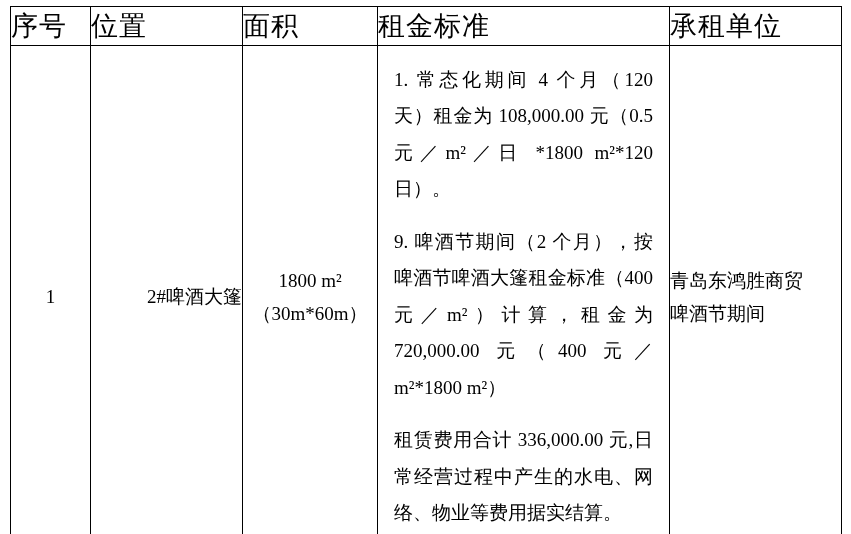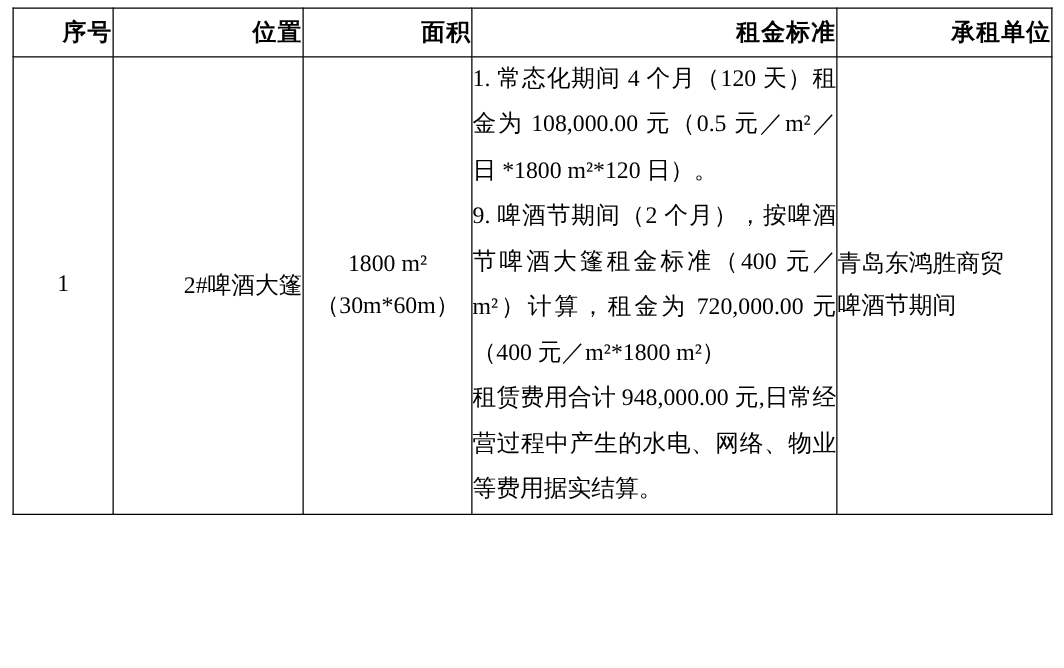--- a/index.html
+++ b/index.html
@@ -28,23 +28,23 @@
     margin: 0 auto;
   }
   table.lease-table td,
   table.lease-table th {
     border: 1px solid #000000;
     vertical-align: middle;
     padding: 0;
   }
   thead th {
     height: 38px;
-    font-size: 19px;
-    font-weight: bold;
-    text-align: right;
+    font-size: 27px;
+    font-weight: normal;
+    text-align: left;
     letter-spacing: 1px;
   }
   .col-seq   { width: 80px; }
   .col-loc   { width: 152px; }
   .col-area  { width: 135px; }
   .col-rent  { width: 292px; }
   .col-unit  { width: 172px; }
 
   td.cell-seq {
     text-align: center;
@@ -71,21 +71,21 @@
 
   td.cell-rent {
     vertical-align: top;
     padding: 10px 12px 12px 12px;
   }
   .rent-para {
     font-size: 19px;
     line-height: 1.92;
     text-align: justify;
     text-justify: inter-ideograph;
-    margin: 0;
+    margin: 16px;
   }
 </style>
 </head>
 <body>
 
 <div class="page">
   <table class="lease-table">
     <colgroup>
       <col class="col-seq">
       <col class="col-loc">
@@ -106,21 +106,21 @@
       <tr>
         <td class="cell-seq">1</td>
         <td class="cell-loc">2#啤酒大篷</td>
         <td class="cell-area">
           <span class="area-line">1800 m²</span>
           <span class="area-line">（30m*60m）</span>
         </td>
         <td class="cell-rent">
           <p class="rent-para">1. 常态化期间 4 个月（120 天）租金为 108,000.00 元（0.5 元／m²／日 *1800 m²*120 日）。</p>
           <p class="rent-para">9. 啤酒节期间（2 个月），按啤酒节啤酒大篷租金标准（400 元／m²）计算，租金为 720,000.00 元（400 元／m²*1800 m²）</p>
-          <p class="rent-para">租赁费用合计 948,000.00 元,日常经营过程中产生的水电、网络、物业等费用据实结算。</p>
+          <p class="rent-para">租赁费用合计 336,000.00 元,日常经营过程中产生的水电、网络、物业等费用据实结算。</p>
         </td>
         <td class="cell-unit">
           <span class="unit-line">青岛东鸿胜商贸</span>
           <span class="unit-line">啤酒节期间</span>
         </td>
       </tr>
     </tbody>
   </table>
 </div>
 

